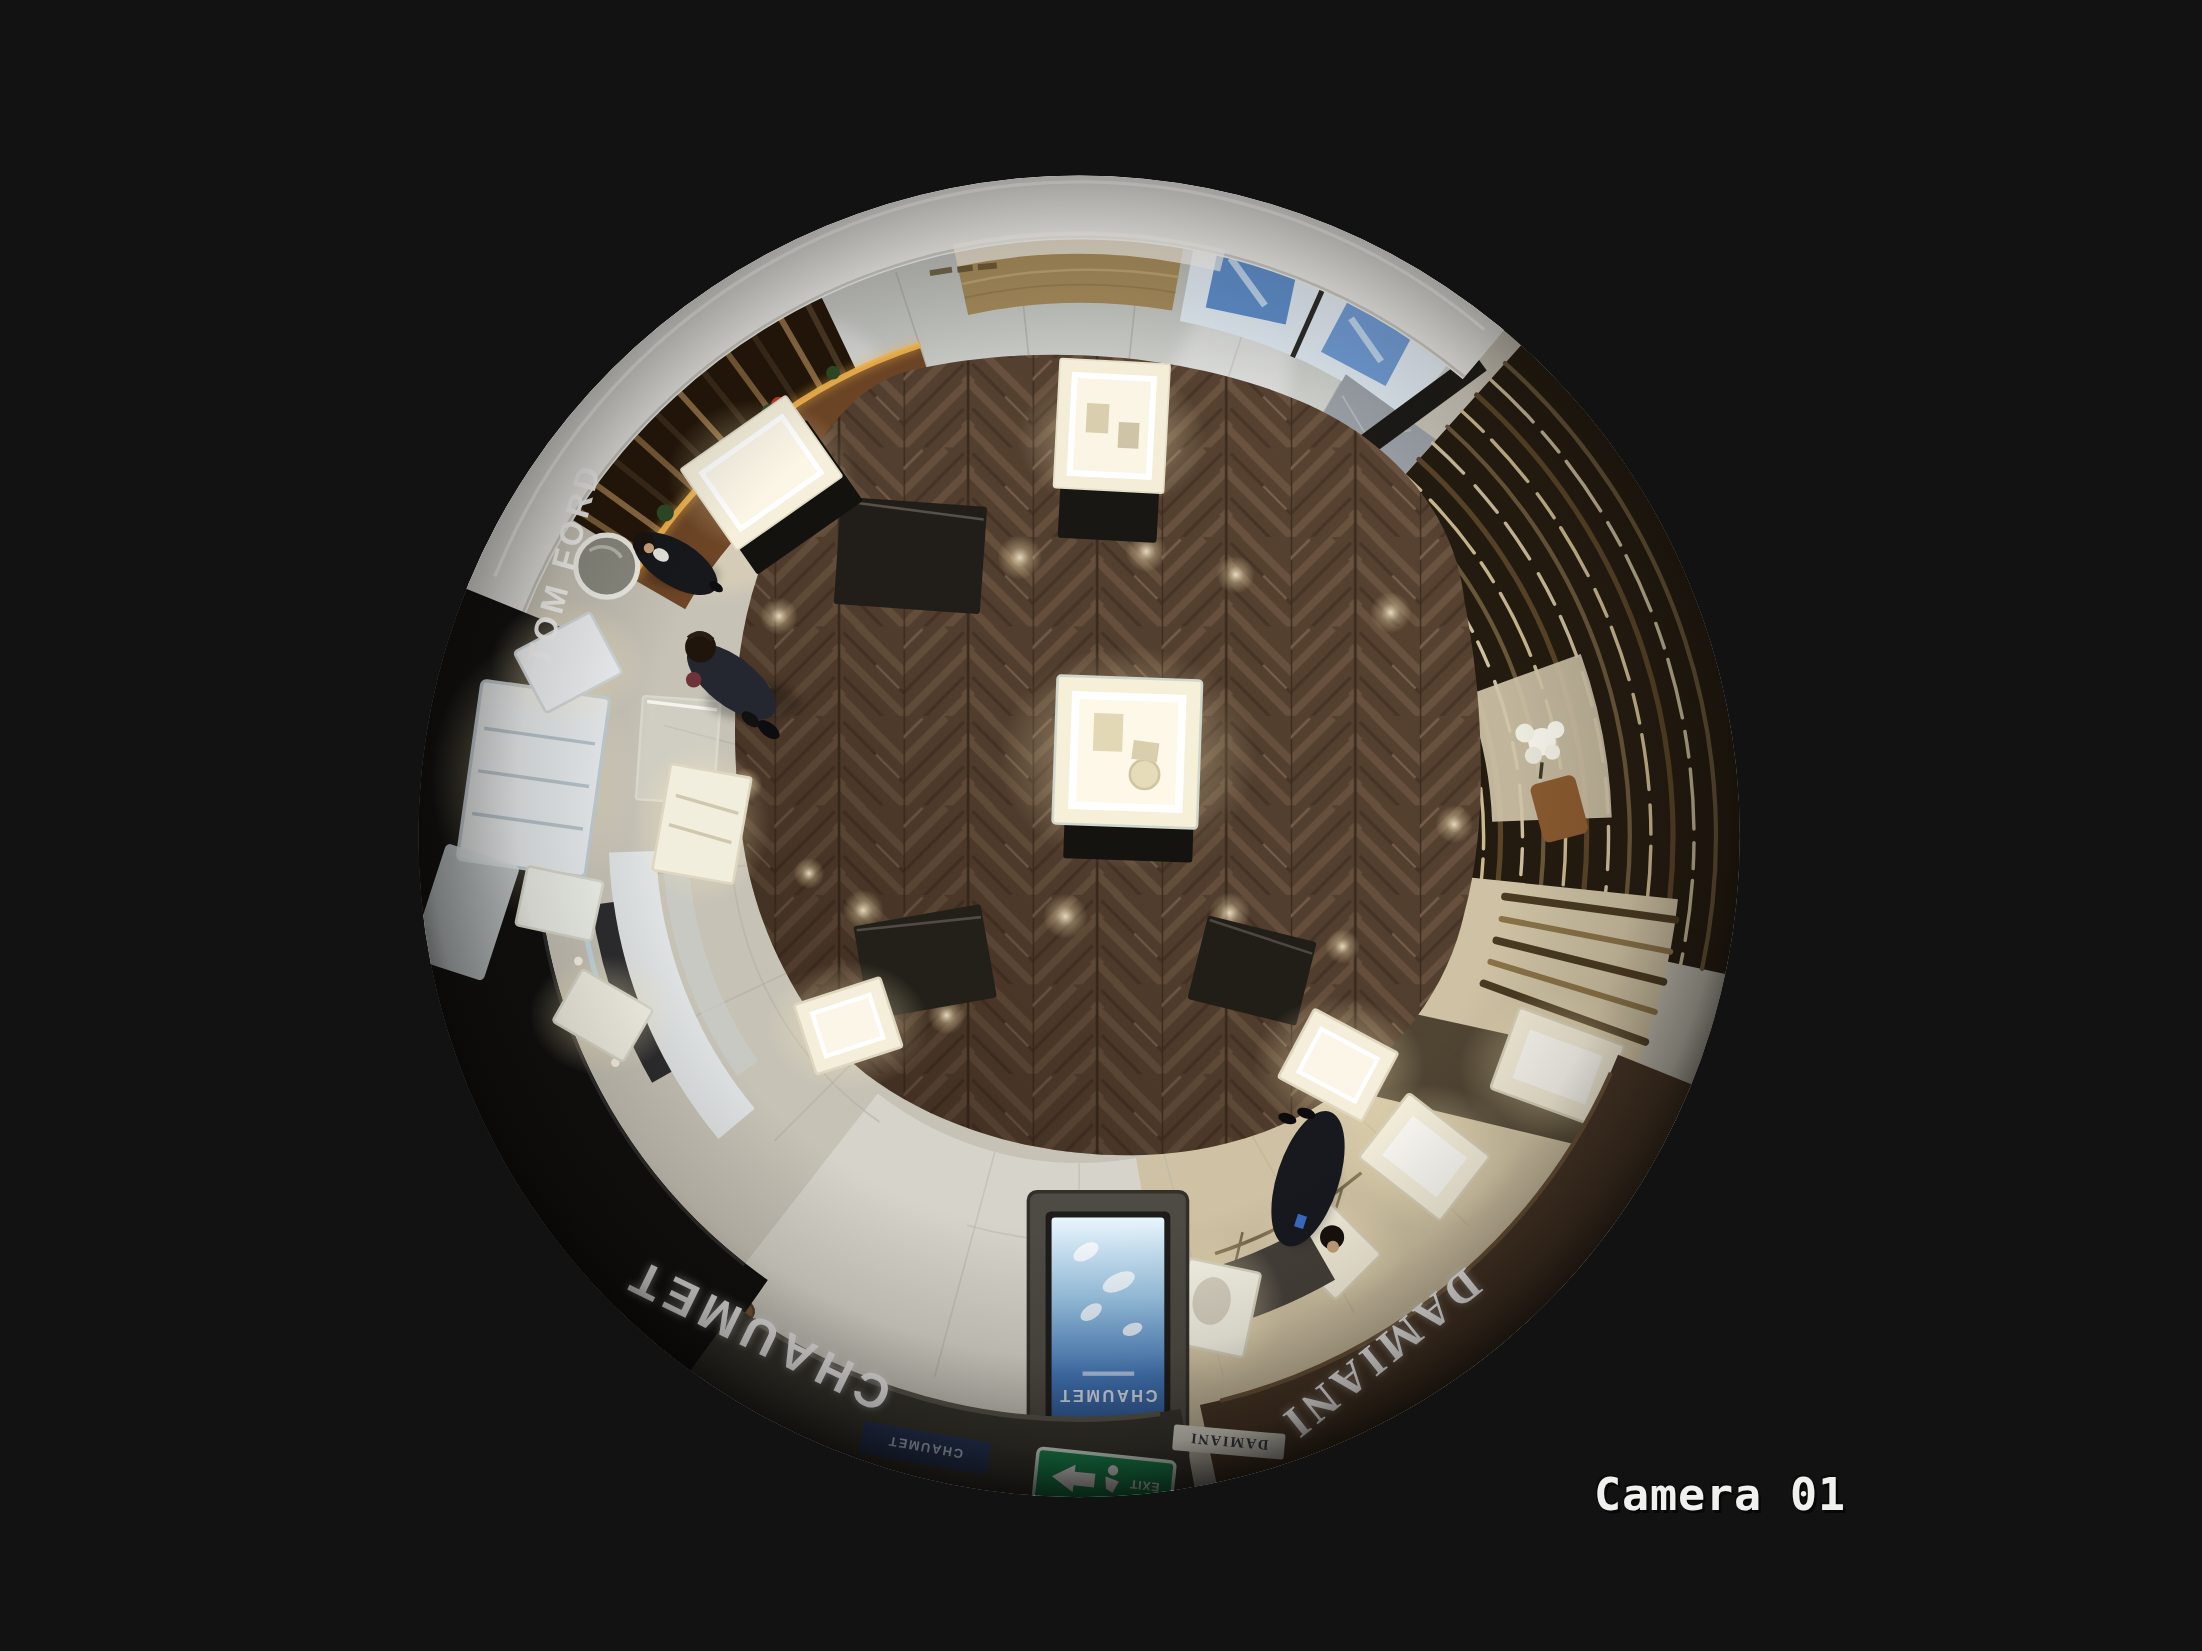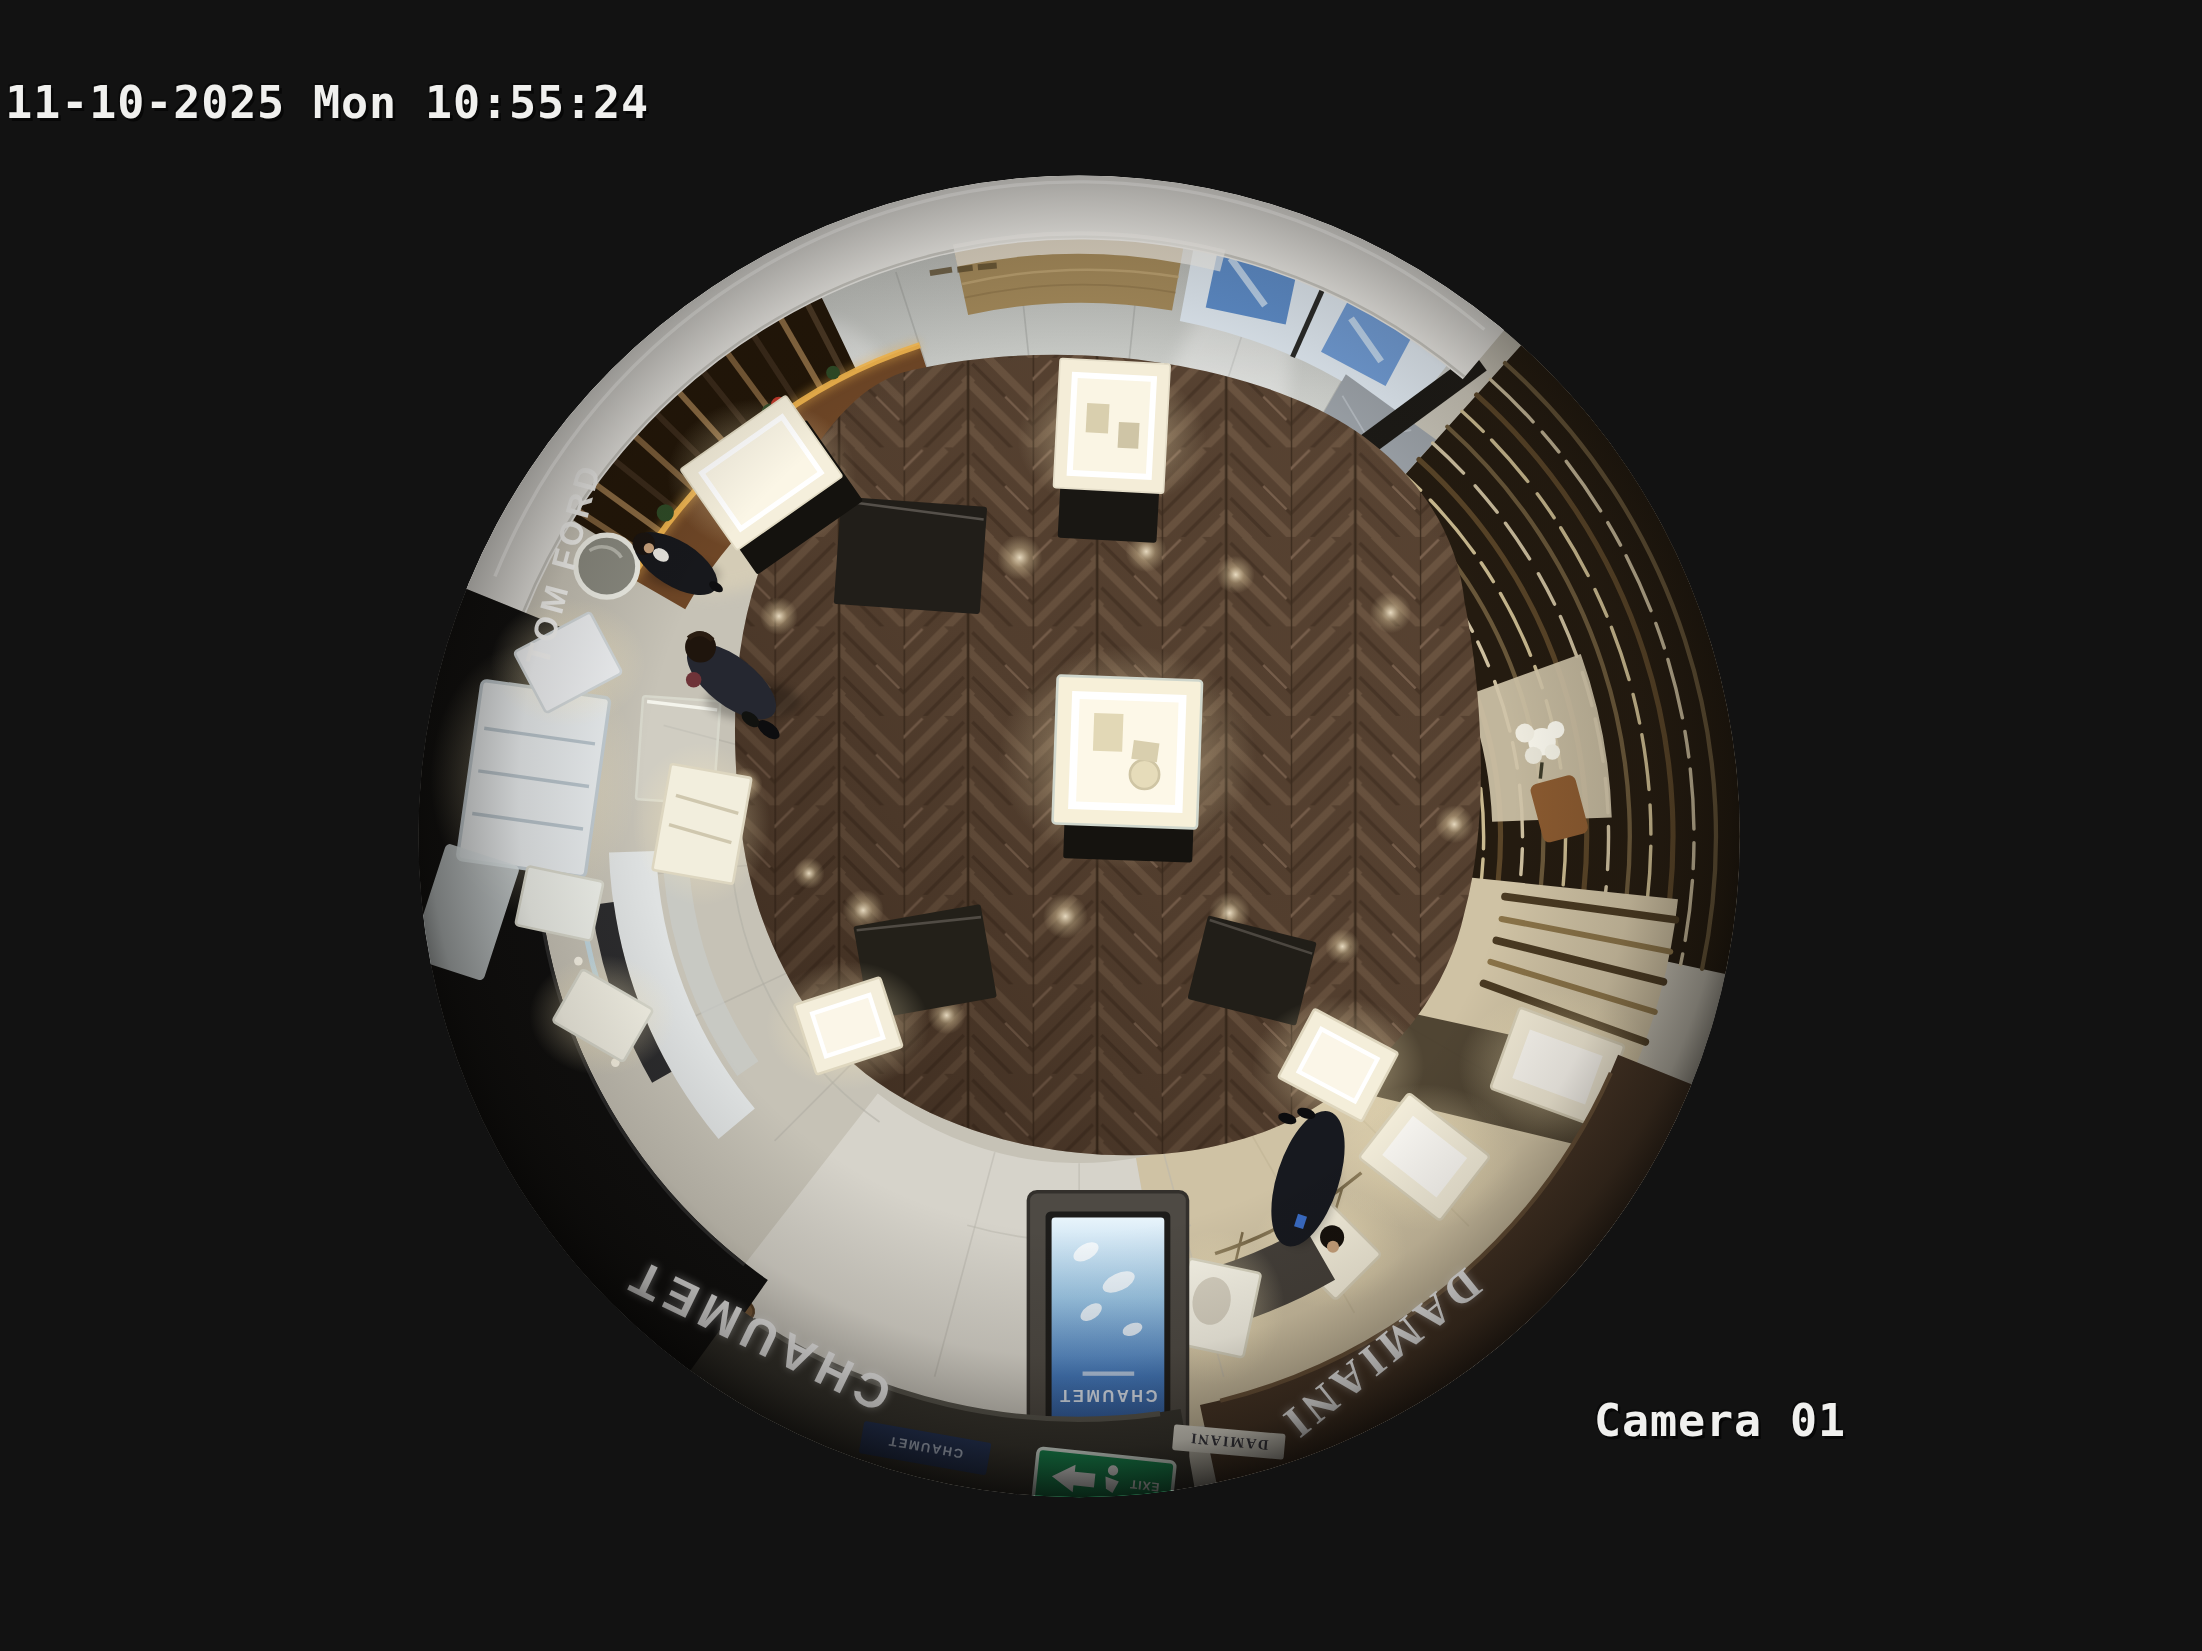--- a/index.html
+++ b/index.html
@@ -9,21 +9,21 @@
     font-family:"DejaVu Sans Mono","Liberation Mono",monospace;
     font-weight:bold;
     font-size:45px;
     color:#f0f0ee;
     letter-spacing:0.9px;
     text-shadow:2.6px 2.6px 0 rgba(0,0,0,0.6), -1.7px -1.7px 0 rgba(0,0,0,0.35);
     white-space:pre;
     user-select:none;
   }
   #osd-timestamp{left:5.2px;top:76px;}
-  #osd-camera{left:1594px;top:1394px;}
+  #osd-camera{left:1594px;top:1468px;}
   svg{position:absolute;left:0;top:0;}
   text{user-select:none;}
   .sign-sans{font-family:"Liberation Sans","DejaVu Sans",sans-serif;font-weight:bold;}
   .sign-serif{font-family:"Liberation Serif","DejaVu Serif",serif;font-weight:bold;}
 </style>
 </head>
 <body>
 
 <div class="stage">
 
@@ -491,16 +491,15 @@
       </g>
       <text class="sign-sans" font-size="14" letter-spacing="1" fill="#ffffff" text-anchor="middle" transform="rotate(180 1330 1722)" x="1330" y="1727">EXIT</text>
     </g>
   </g>
 
   <circle cx="1254" cy="972" r="768" fill="url(#vignette)"></circle>
   <path d="M575,698 A732,732 0 0 1 1725,411" stroke="#ffffff" stroke-width="4" fill="none" opacity="0.16" transform="translate(0,-28)"></path>
 </g>
 </svg>
 
-  <div class="osd" id="osd-timestamp">11-10-2025 Mon 10:55:24</div>
   <div class="osd" id="osd-camera">Camera 01</div>
 </div>
 
 
 </body></html>

